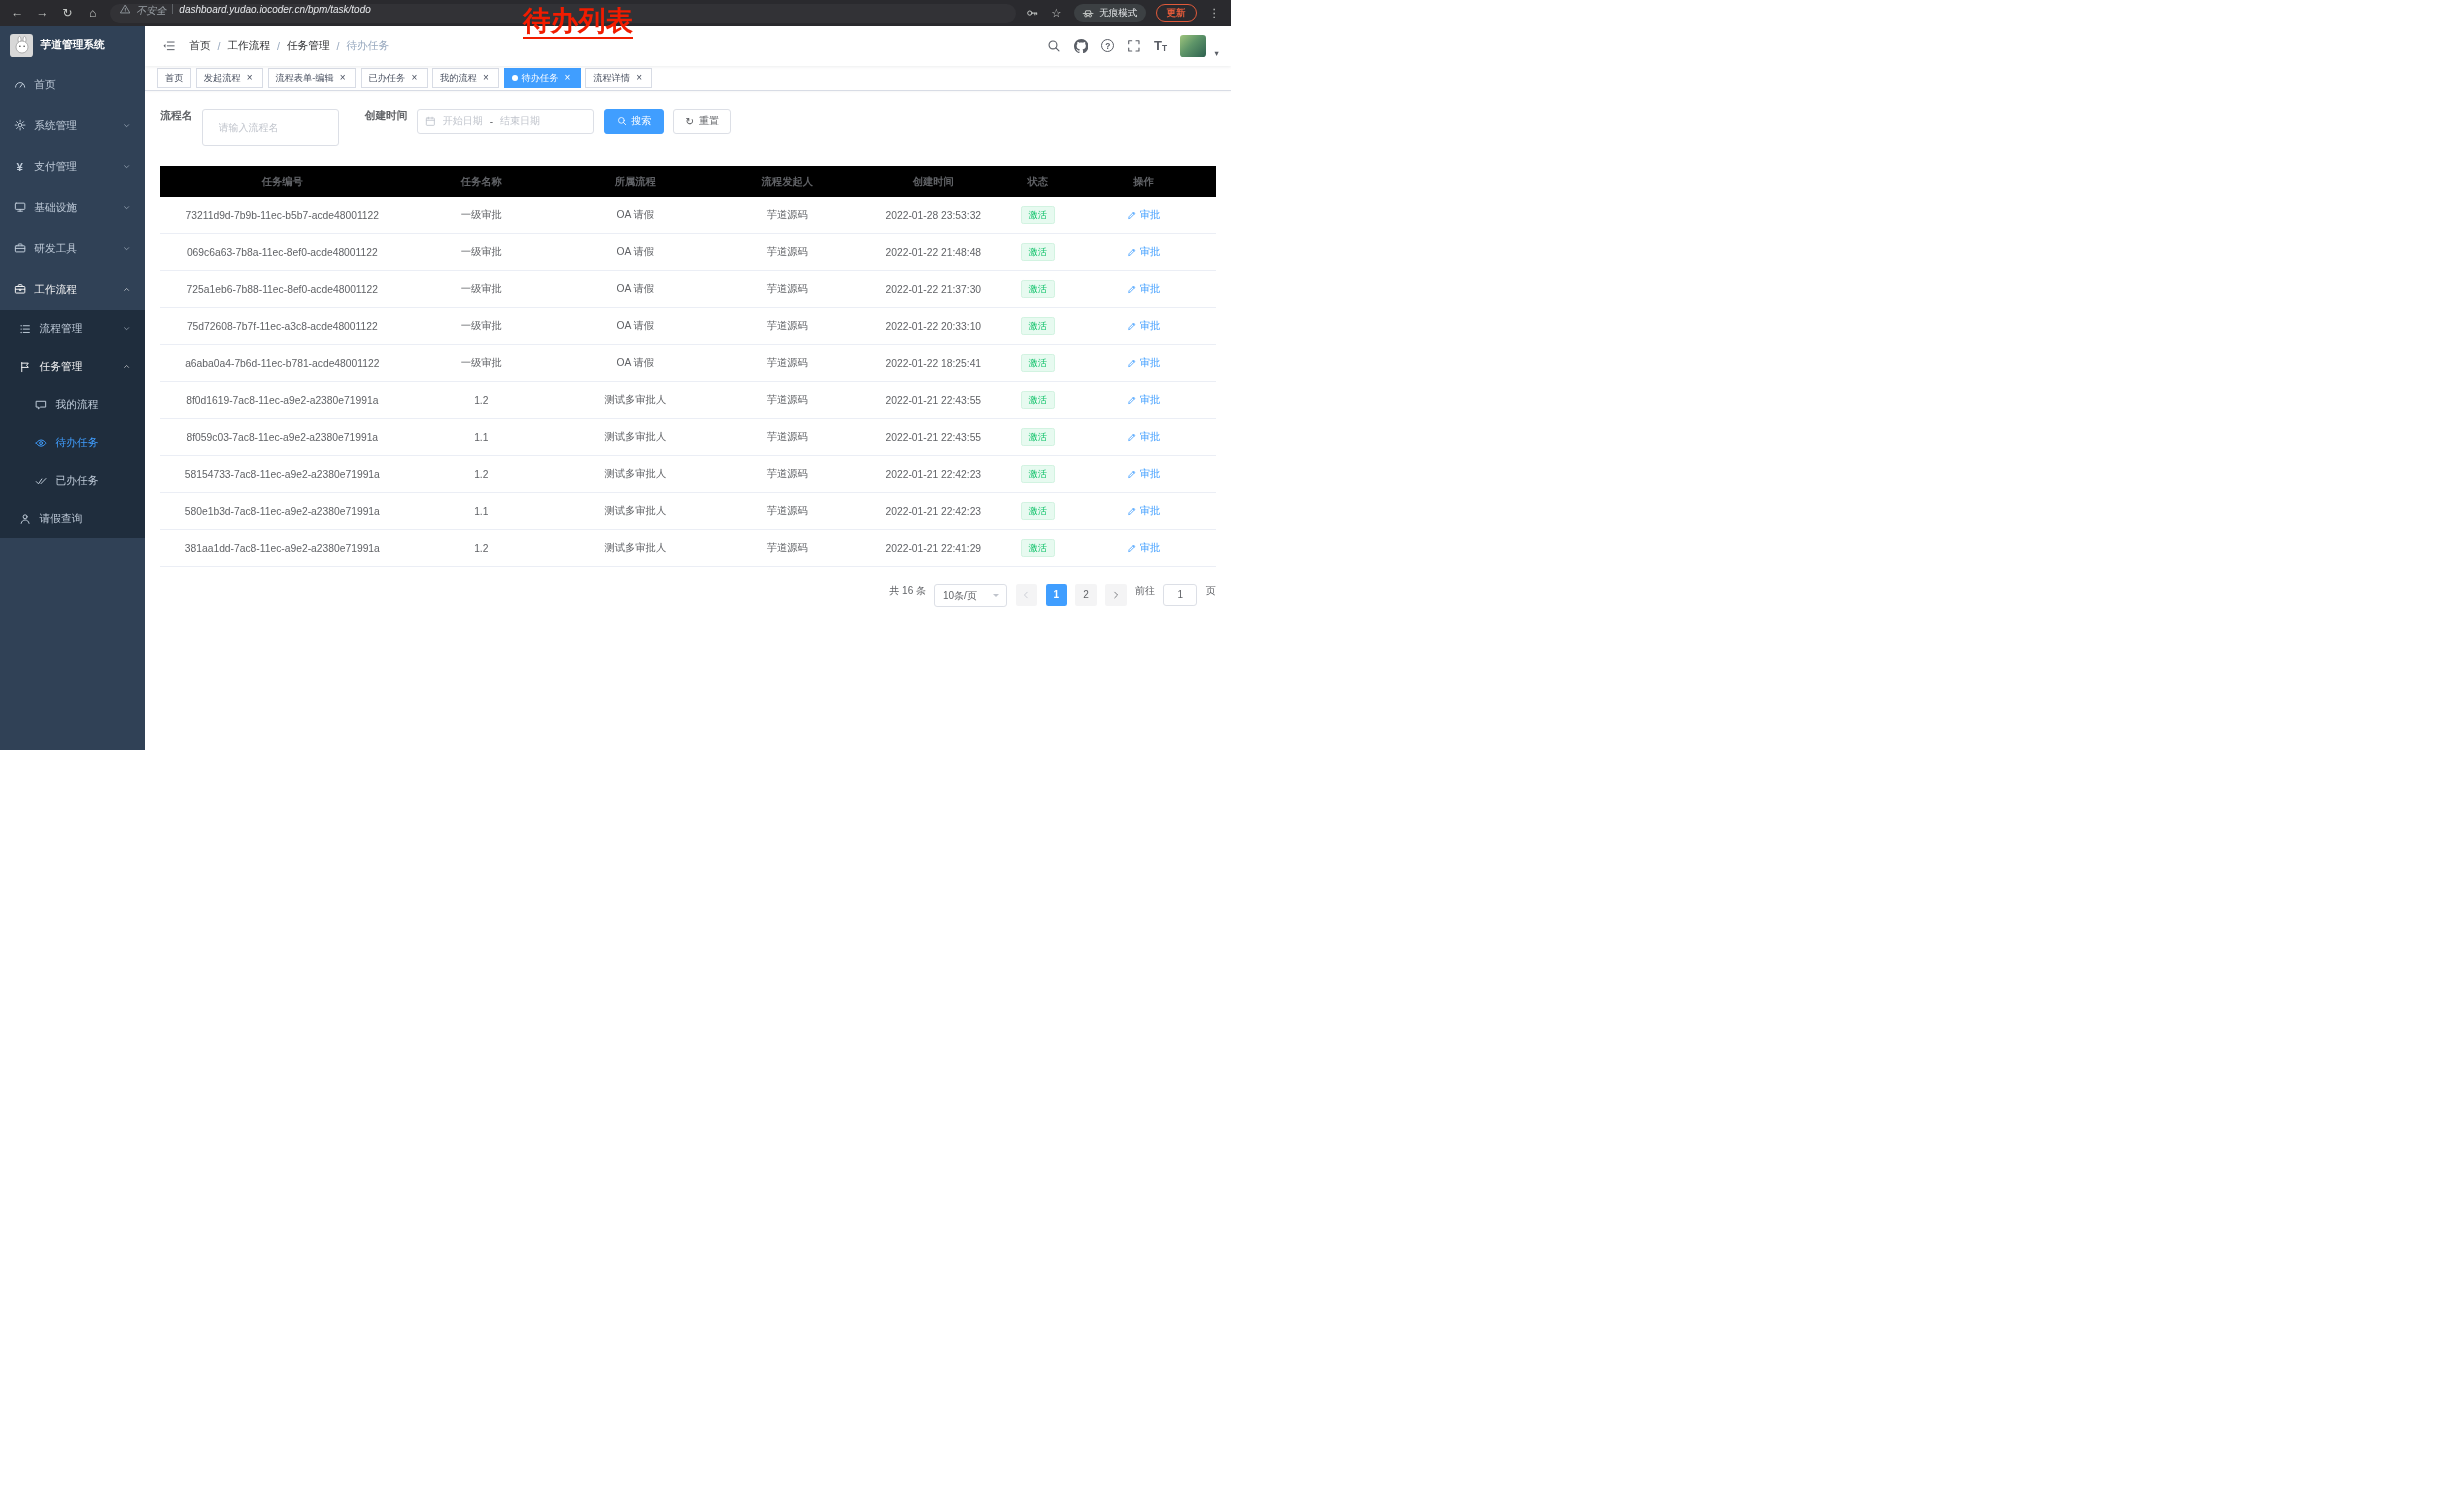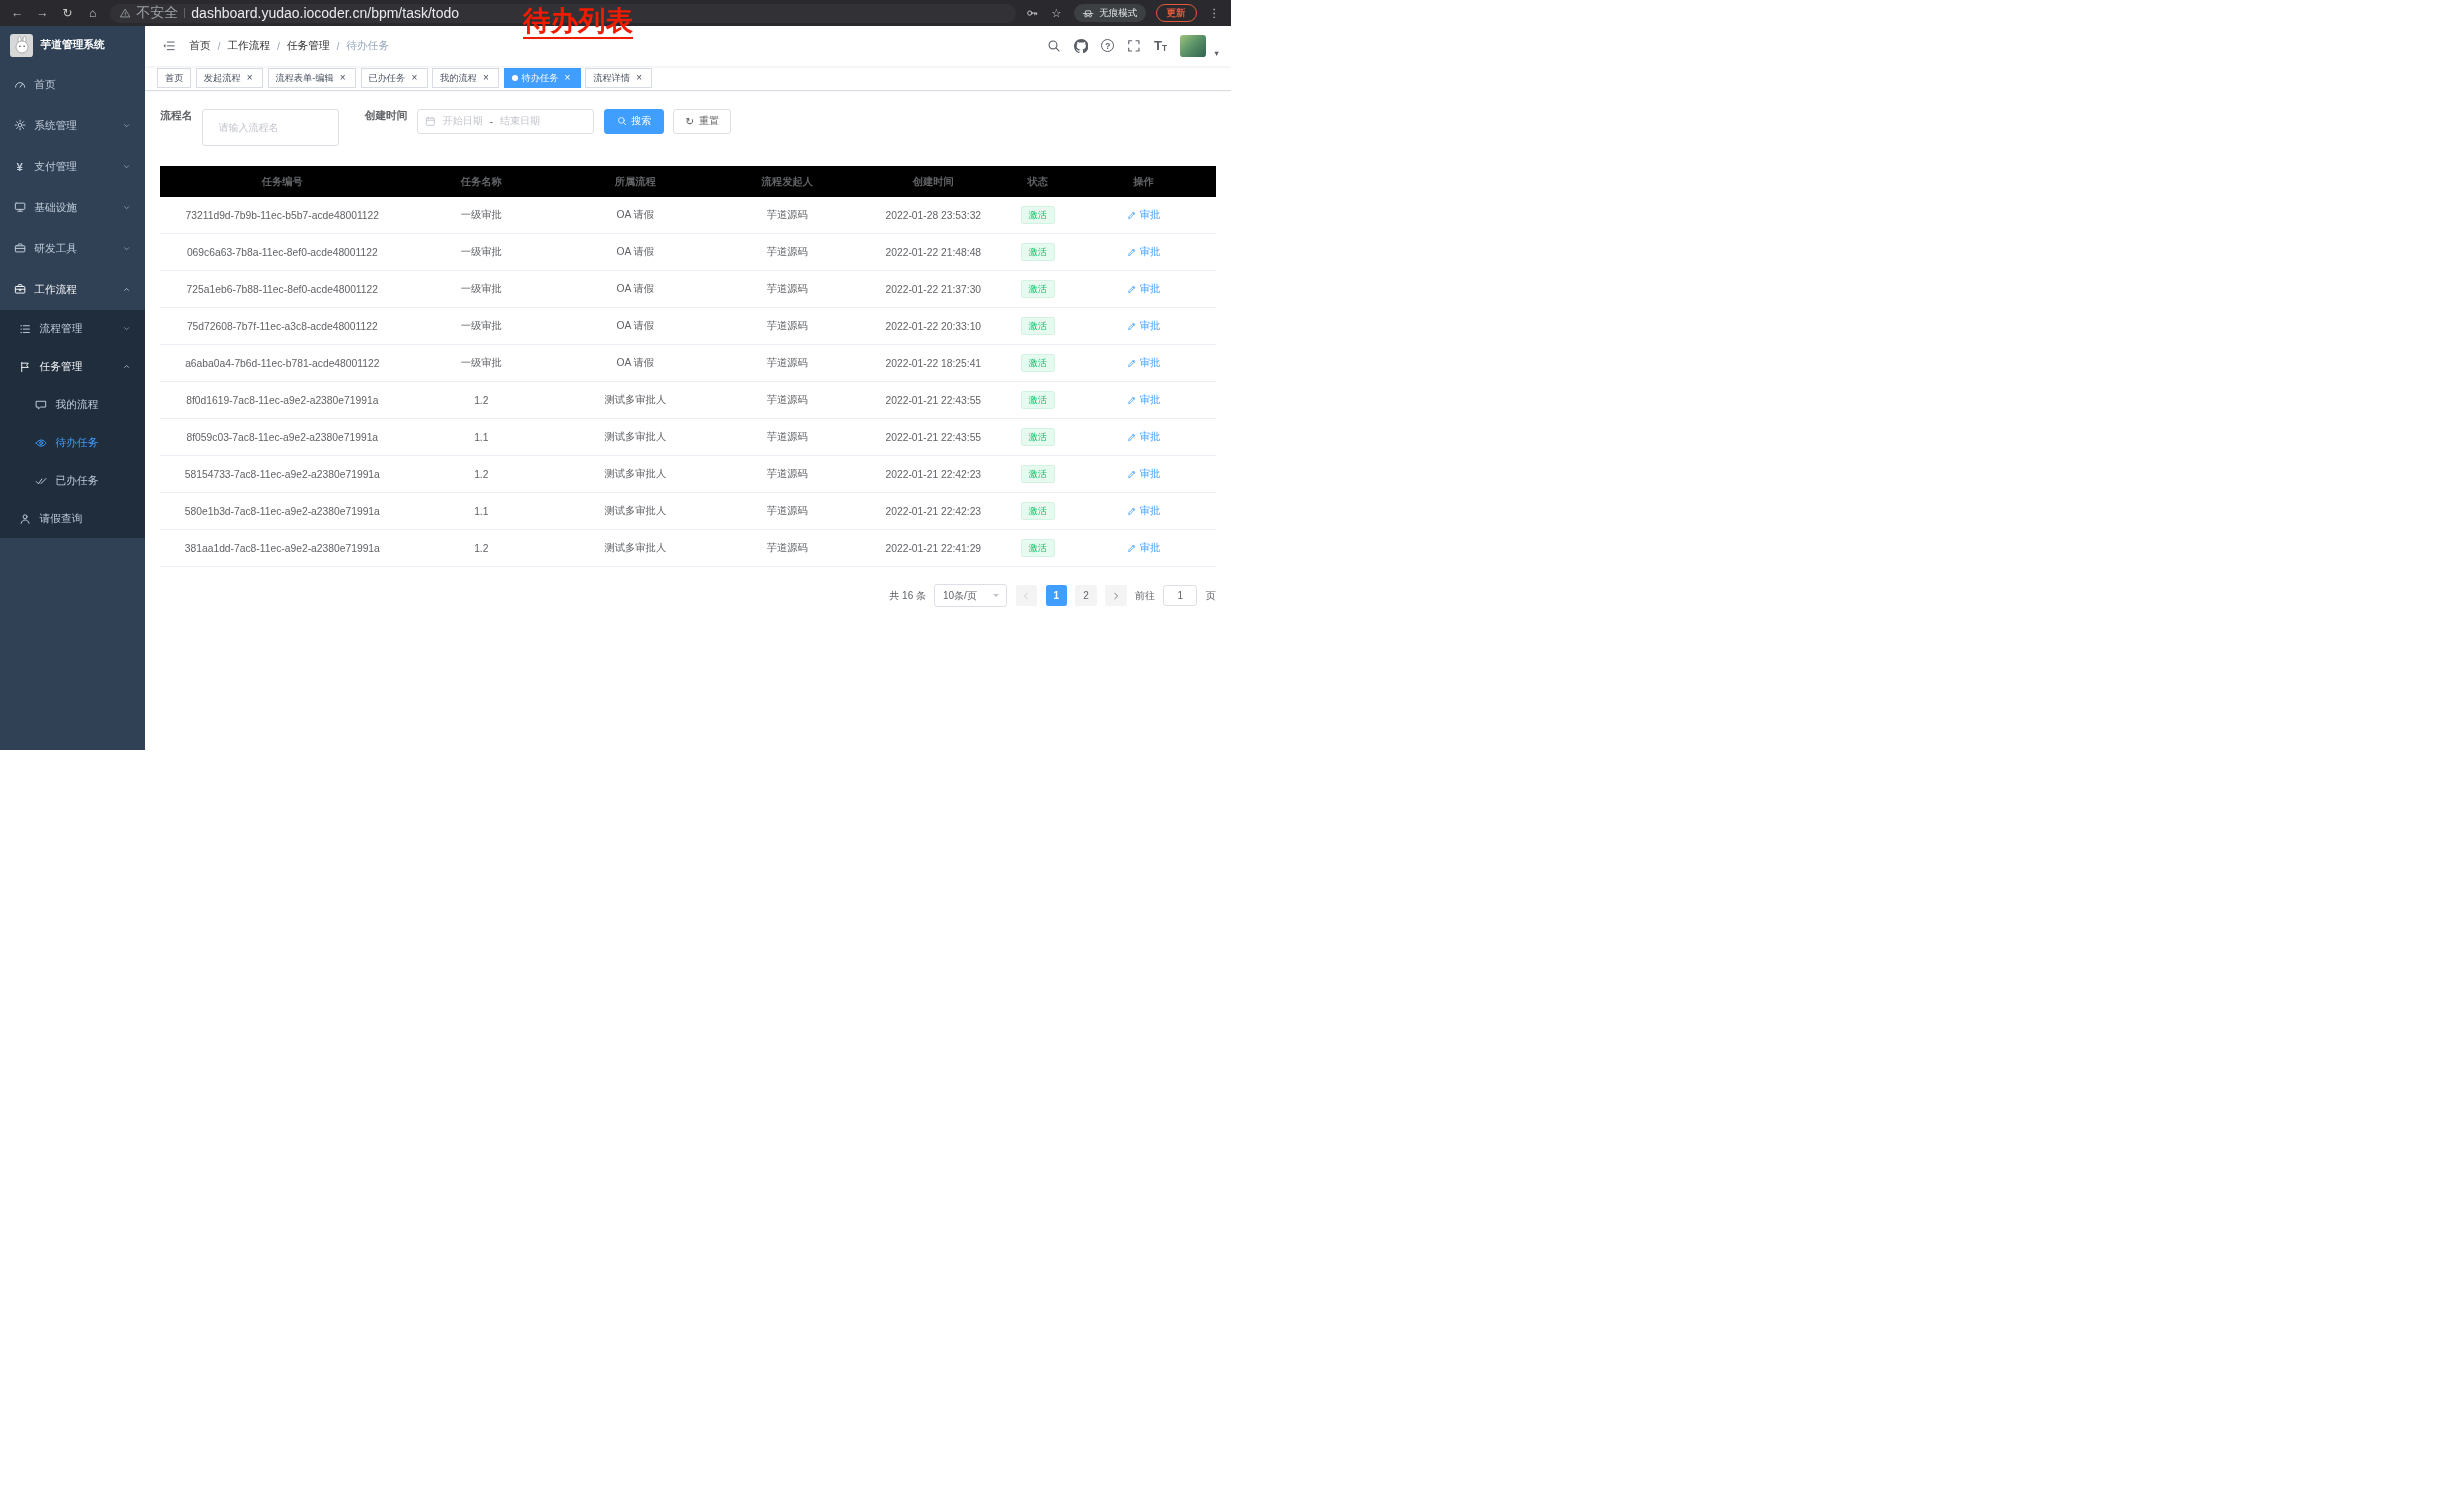--- a/index.html
+++ b/index.html
@@ -4,21 +4,21 @@
 <style>
   * { margin:0; padding:0; box-sizing:border-box; }
   html,body { width:1231px; height:750px; }
   body { font-family:"Liberation Sans","DejaVu Sans",sans-serif; background:#fff; position:relative; overflow:hidden; color:#606266; }
   svg.ic { fill:none; stroke:currentColor; stroke-width:1.3; stroke-linecap:round; stroke-linejoin:round; flex-shrink:0; }
   .s13{width:10px;height:10px}.s14{width:10.7px;height:10.7px}.s16{width:12.2px;height:12.2px}.s18{width:13.7px;height:13.7px}.s19{width:14.5px;height:14.5px}
 
   
   .browser-bar { height:26px; background:#2a2a2e; display:flex; align-items:center; padding:0 9.2px; gap:10px; color:#c4c7c5; }
   .nav-ic { font-size:12.2px; width:15.3px; text-align:center; cursor:pointer; color:#c4c7c5; user-select:none; }
-  .omnibox { flex:1; height:19px; display:flex; align-items:center; gap:6.1px; padding:0 9.2px; border-radius:10px; background:#323236; font-size:14px; min-width:0; cursor:text; }
+  .omnibox { flex:1; height:19px; display:flex; align-items:flex-start; gap:6.1px; padding:0 9.2px; border-radius:10px; background:#323236; font-size:10px; min-width:0; cursor:text;font-style:italic; }
   .omni-warning { color:#9aa0a6; }
   .sec-label { color:#9aa0a6; white-space:nowrap; }
   .omni-sep { width:0.8px; height:10.7px; background:#5f6368; }
   .url-text { color:#e8eaed; white-space:nowrap; overflow:hidden; }
   .omni-spacer { flex:1; }
   .key-ic, .incog-ic { color:#c4c7c5; }
   .star-ic { font-size:11.4px; }
   .incog-badge { display:flex; align-items:center; gap:4.6px; background:#3c4043; border-radius:10px; padding:2.3px 8.4px; color:#e8eaed; font-size:9.5px; white-space:nowrap;justify-content:space-between; }
   .update-pill { border:1.1px solid #e25a3a; color:#e25a3a; border-radius:10px; padding:1.5px 10px; font-size:9.5px; font-weight:700; cursor:pointer; white-space:nowrap; }
   .dots-ic { font-size:11.4px; }
@@ -81,21 +81,21 @@
   .reset-ic { font-size:10.7px; line-height:1; }
 
   
   .todo-table { width:100%; border-collapse:collapse; margin-top:20px; font-size:10.3px; color:#606266; table-layout:fixed; }
   .todo-table th { background:#000000; height:30.5px; font-weight:700; text-align:center; font-size:10.3px; }
   .todo-table td { height:37px; text-align:center; border-bottom:0.8px solid #ebeef5; background:#fff; overflow:hidden; white-space:nowrap; }
   .tag-success { display:inline-block; padding:1.5px 6.9px; font-size:9.2px; border-radius:2.3px; color:#0fc269; background:#e7faf0; border:0.8px solid #d2f3e1; }
   .action-link { color:#409eff; cursor:pointer; display:inline-flex; align-items:center; gap:3.1px; font-size:10.3px; }
 
   
-  .pagination { display:flex; align-items:center; justify-content:flex-end; gap:8.4px; margin-top:17px; font-size:10px; color:#606266; padding-bottom:23px; }
+  .pagination { display:flex; justify-content:flex-end; gap:8.4px; margin-top:17px; font-size:10px; color:#606266; padding-bottom:23px; }
   .pg-size { width:73px; height:23px; border:0.8px solid #dcdfe6; border-radius:3.1px; display:flex; align-items:center; justify-content:space-between; padding:0 7.6px; cursor:pointer; }
   .pg-caret { width:0; height:0; border-left:3.1px solid transparent; border-right:3.1px solid transparent; border-top:3.8px solid #c0c4cc; }
   .pg-btn { min-width:21.4px; height:21.4px; border:none; border-radius:2.3px; background:#f4f4f5; color:#606266; font-size:10px; cursor:pointer; display:inline-flex; align-items:center; justify-content:center; font-family:inherit; }
   .pg-btn.active { background:#409eff; color:#fff; font-weight:700; }
   .pg-prev { color:#c0c4cc; }
   .pg-goto-input { width:34px; height:21.4px; border:0.8px solid #dcdfe6; border-radius:3.1px; text-align:center; font-size:10px; color:#606266; outline:none; font-family:inherit; }
 </style>
 </head>
 <body>
 

